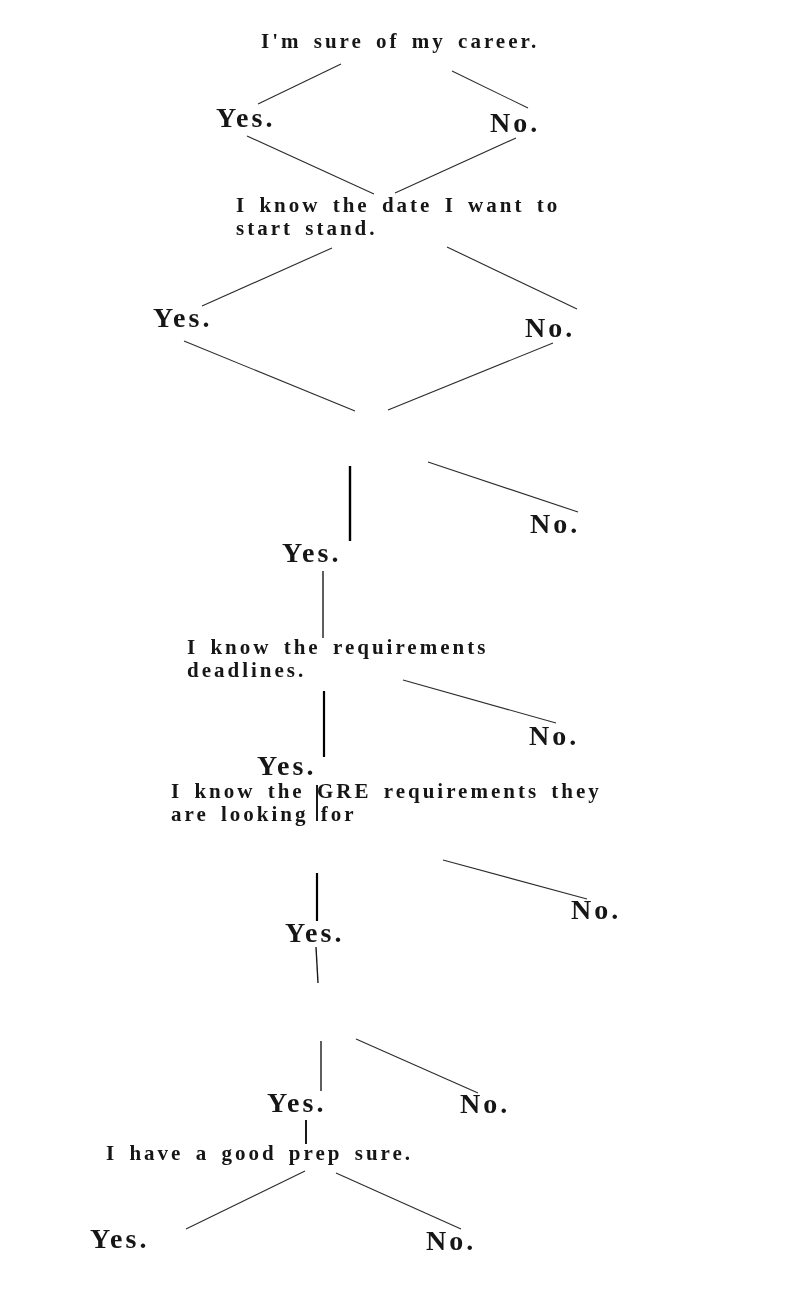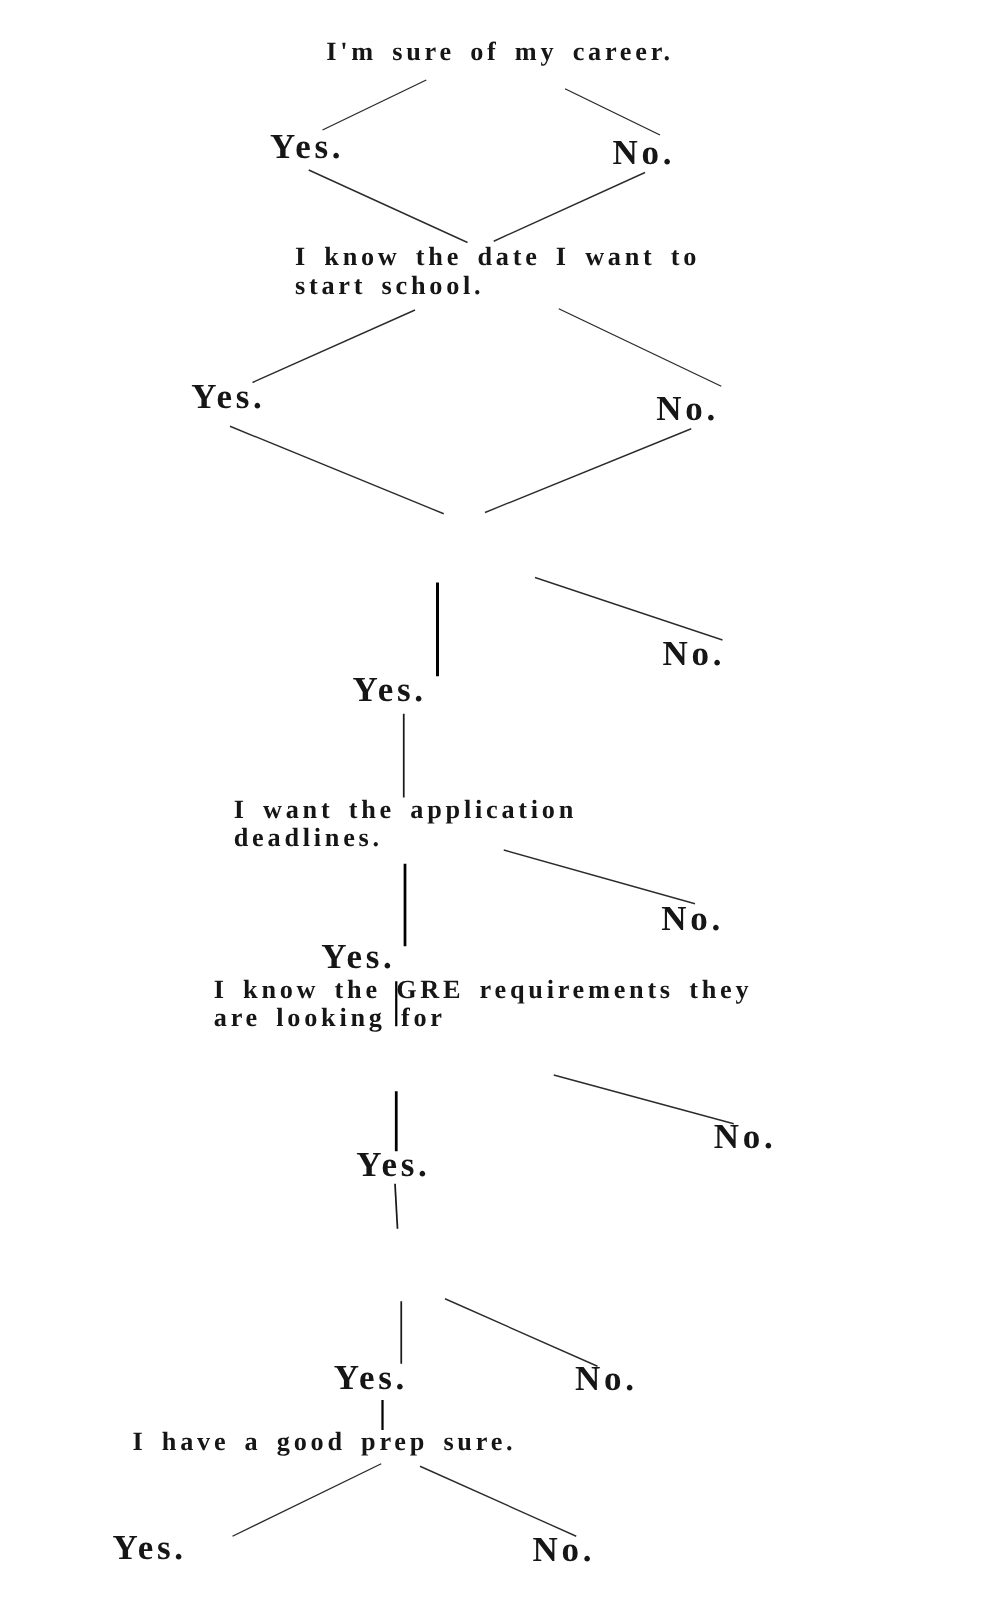--- a/index.html
+++ b/index.html
@@ -74,22 +74,22 @@
     <line x1="321" y1="1041" x2="321" y2="1091" stroke="#1a1a1a" stroke-width="1.4"></line>
     <line x1="356" y1="1039" x2="478" y2="1093" stroke="#2b2b2b" stroke-width="1.1"></line>
     <line x1="306" y1="1120" x2="306" y2="1144" stroke="#000000" stroke-width="1.8"></line>
 
     <line x1="305" y1="1171" x2="186" y2="1229" stroke="#2b2b2b" stroke-width="1.1"></line>
     <line x1="336" y1="1173" x2="461" y2="1229" stroke="#2b2b2b" stroke-width="1.1"></line>
   </svg>
 
   <div class="question" style="left:261px; top:30px;">I'm sure of my career.</div>
   <div class="question" style="left:236px; top:194px;">I know the date I want to
-start school.</div>
-  <div class="question" style="left:187px; top:636px;">I want the application
+start stand.</div>
+  <div class="question" style="left:187px; top:636px;">I know the requirements
 deadlines.</div>
   <div class="question" style="left:171px; top:780px;">I know the GRE requirements they
 are looking for</div>
   <div class="question" style="left:106px; top:1142px;">I have a good prep sure.</div>
 
   <div class="answer" style="left:216px; top:106px;">Yes.</div>
   <div class="answer" style="left:153px; top:306px;">Yes.</div>
   <div class="answer" style="left:282px; top:541px;">Yes.</div>
   <div class="answer" style="left:257px; top:754px;">Yes.</div>
   <div class="answer" style="left:285px; top:921px;">Yes.</div>

